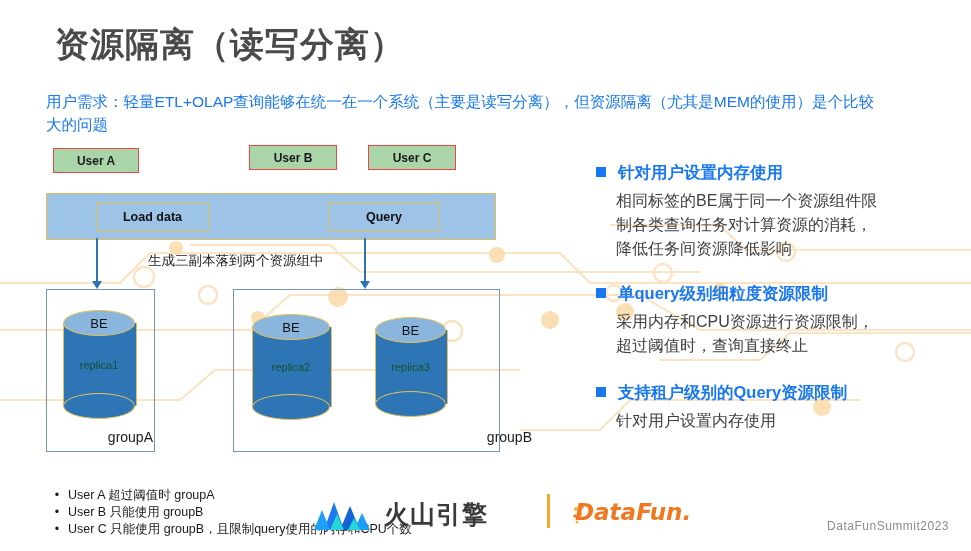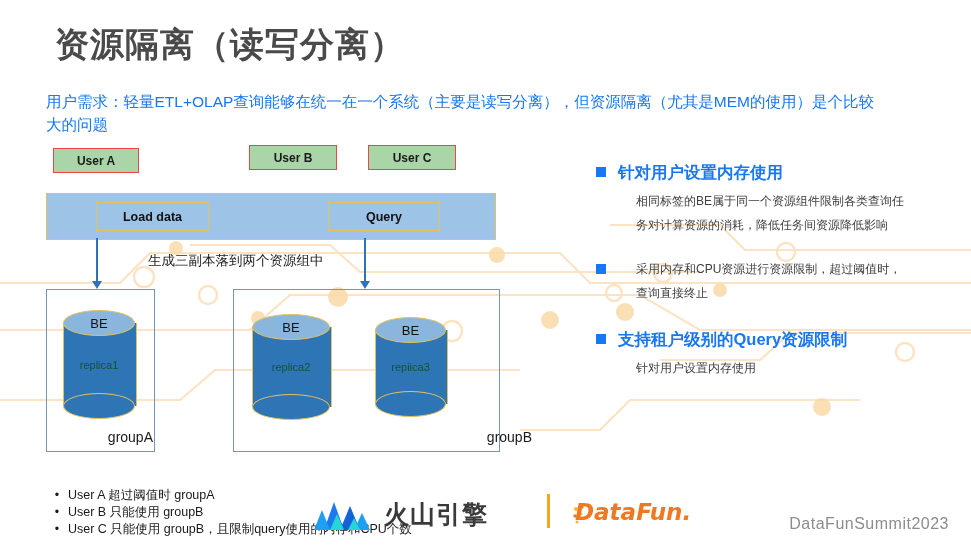--- a/index.html
+++ b/index.html
@@ -106,21 +106,21 @@
   .right{position:absolute;left:596px;top:160px;width:360px;}
   .point{margin-bottom:22px;position:relative;}
   .bullet-sq{
     position:absolute;left:0;top:7px;width:10px;height:10px;background:#1877F2;
   }
   .point-head{
     margin-left:22px;font-size:16.5px;font-weight:bold;color:#1877F2;
     line-height:24px;white-space:nowrap;
   }
   .point-body{
-    margin-left:40px;margin-top:5px;font-size:12px;line-height:24px;
+    margin-left:20px;margin-top:5px;font-size:16px;line-height:24px;
     color:#404040;width:270px;
   }
   #point-1{margin-bottom:20px;}
   #point-2{margin-bottom:22px;}
 
   
   .notes{position:absolute;left:46px;top:487px;width:400px;}
   .note-row{display:flex;align-items:flex-start;font-size:12.5px;color:#1a1a1a;line-height:17px;}
   .note-dot{width:22px;text-align:center;flex:none;}
 
@@ -129,21 +129,21 @@
   .ve-name{
     position:absolute;left:74px;top:6px;font-size:25px;font-weight:bold;
     color:#3a3a3a;letter-spacing:1px;white-space:nowrap;
   }
   .logo-div{position:absolute;left:237px;top:2px;width:3px;height:34px;background:#F5A623;}
   .df-name{
     position:absolute;left:265px;top:7px;font-size:23px;font-weight:bold;
     color:#F07820;font-style:italic;white-space:nowrap;font-family:"DejaVu Sans",sans-serif;
   }
   .footer-right{
-    position:absolute;right:22px;bottom:18px;font-size:16px;color:#8c8c8c;
+    position:absolute;right:22px;bottom:18px;font-size:12px;color:#8c8c8c;
     letter-spacing:.5px;
   }
 </style>
 </head>
 <body>
 
 <div class="slide">
 
   <svg class="deco" viewBox="0 0 971 551" xmlns="http://www.w3.org/2000/svg">
     <g fill="none" stroke="#FBE3C3" stroke-width="2.2">
@@ -229,20 +229,21 @@
   <div class="right">
 
     <div class="point" id="point-1">
       <span class="bullet-sq"></span>
       <div class="point-head">针对用户设置内存使用</div>
       <div class="point-body">相同标签的BE属于同一个资源组件限制各类查询任务对计算资源的消耗，降低任务间资源降低影响</div>
     </div>
 
     <div class="point" id="point-2">
       <span class="bullet-sq"></span>
+      <div class="point-head">单query级别细粒度资源限制</div>
       <div class="point-body">采用内存和CPU资源进行资源限制，超过阈值时，查询直接终止</div>
     </div>
 
     <div class="point" id="point-3">
       <span class="bullet-sq"></span>
       <div class="point-head">支持租户级别的Query资源限制</div>
       <div class="point-body">针对用户设置内存使用</div>
     </div>
   </div>
 

